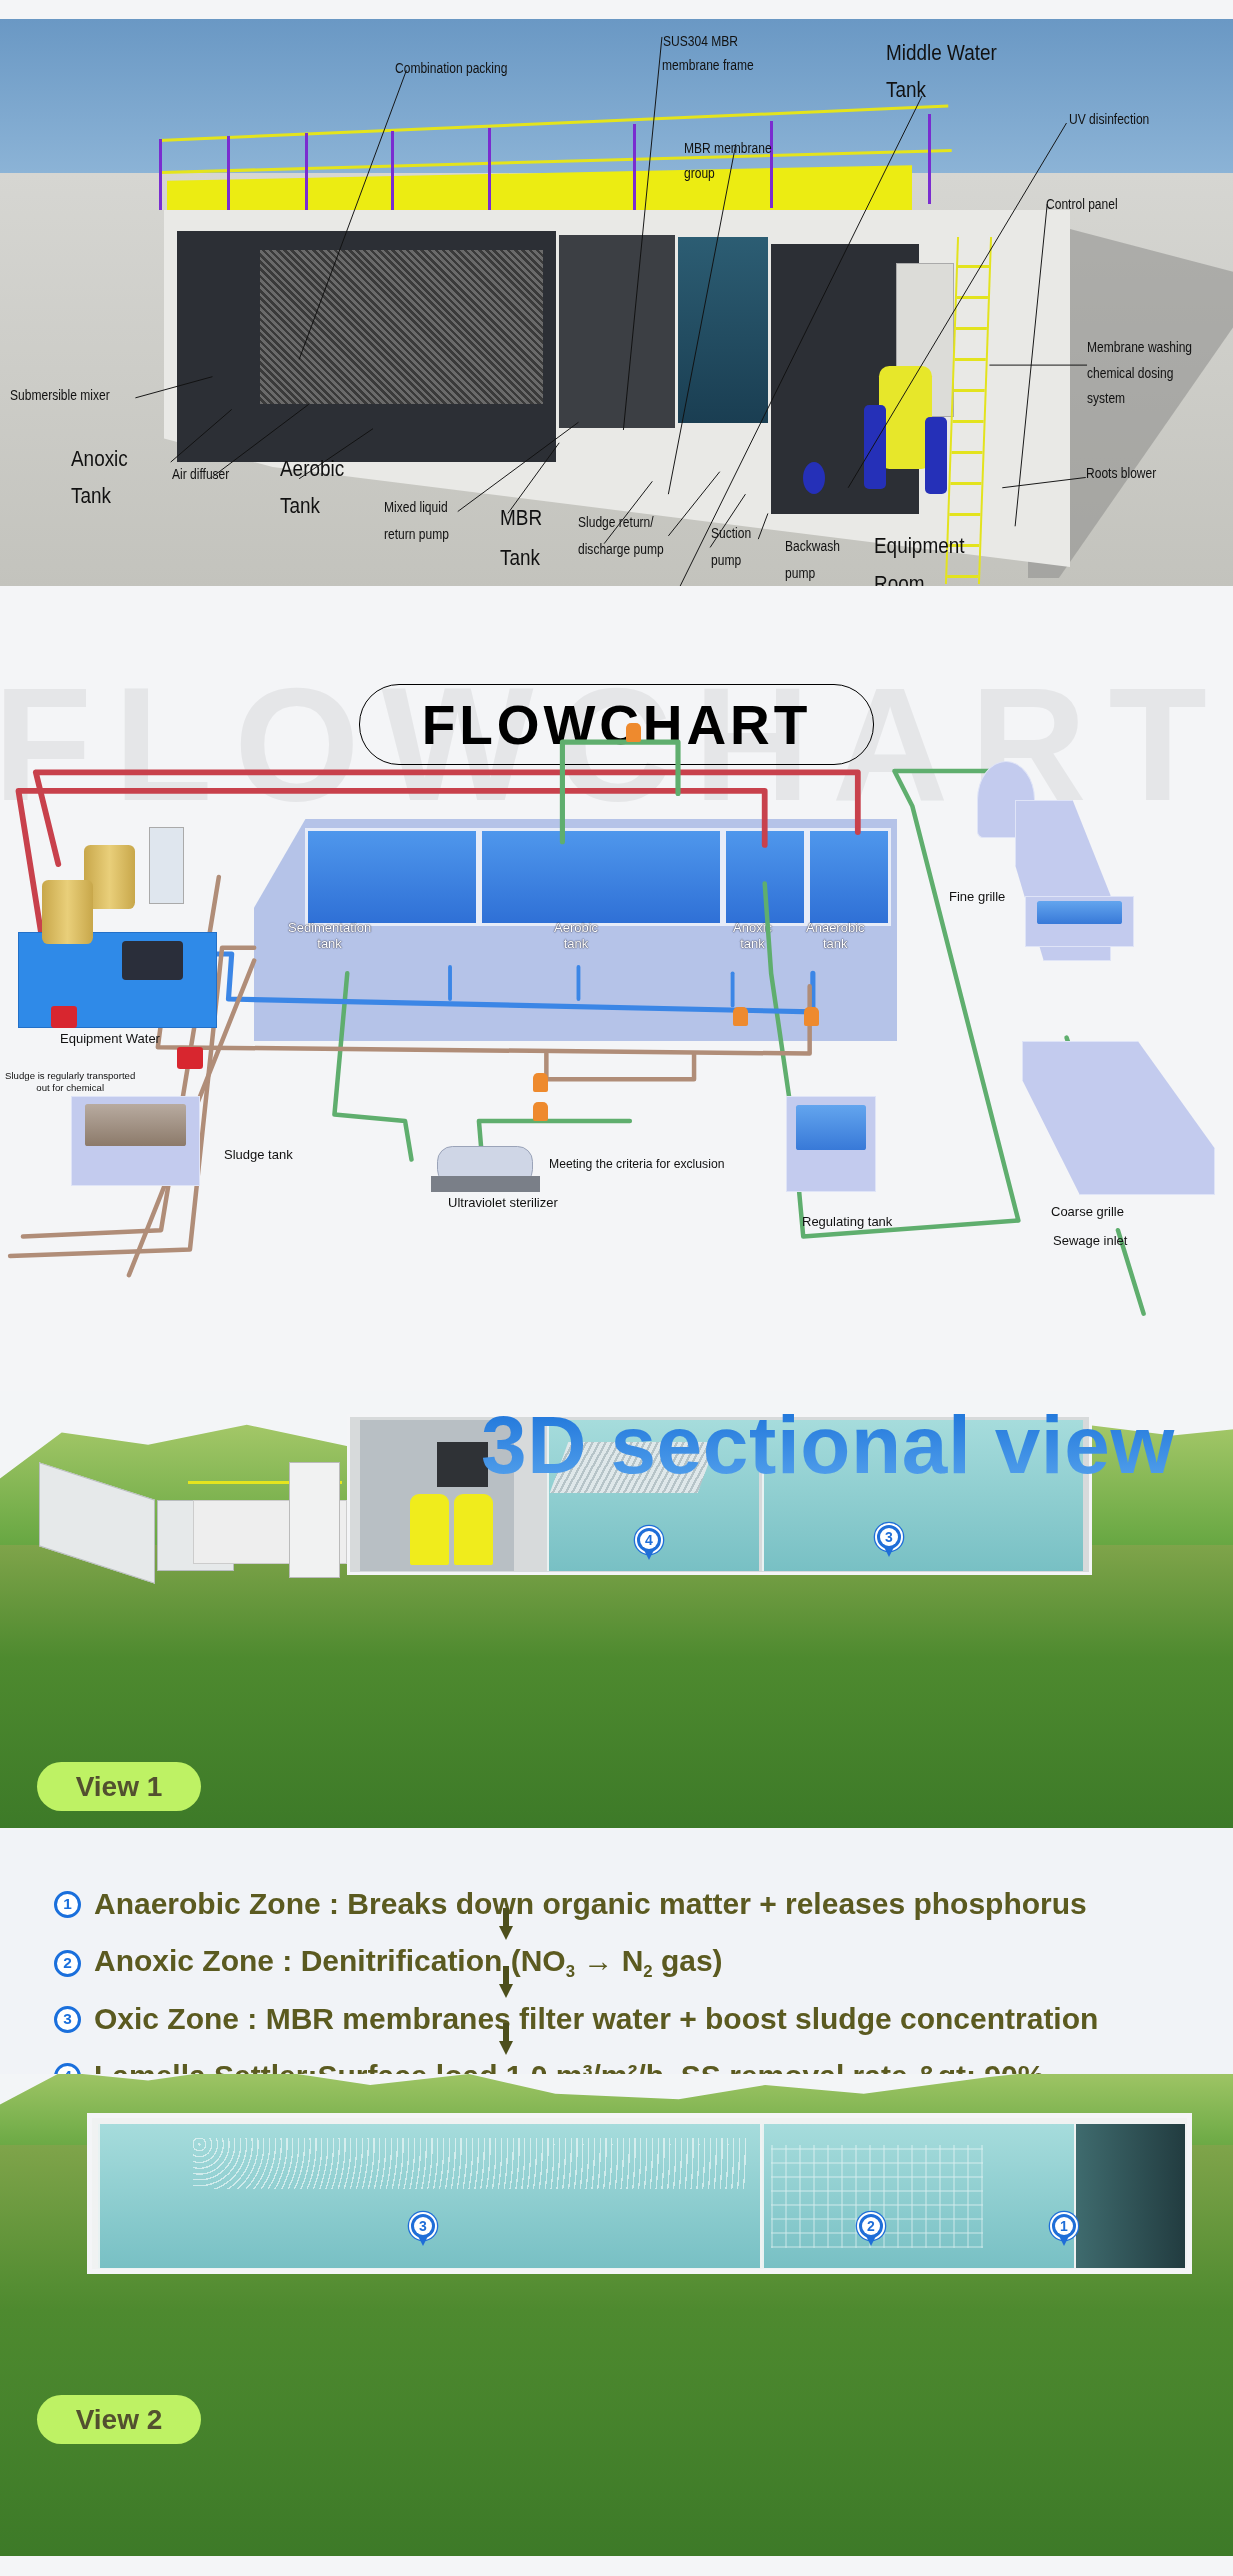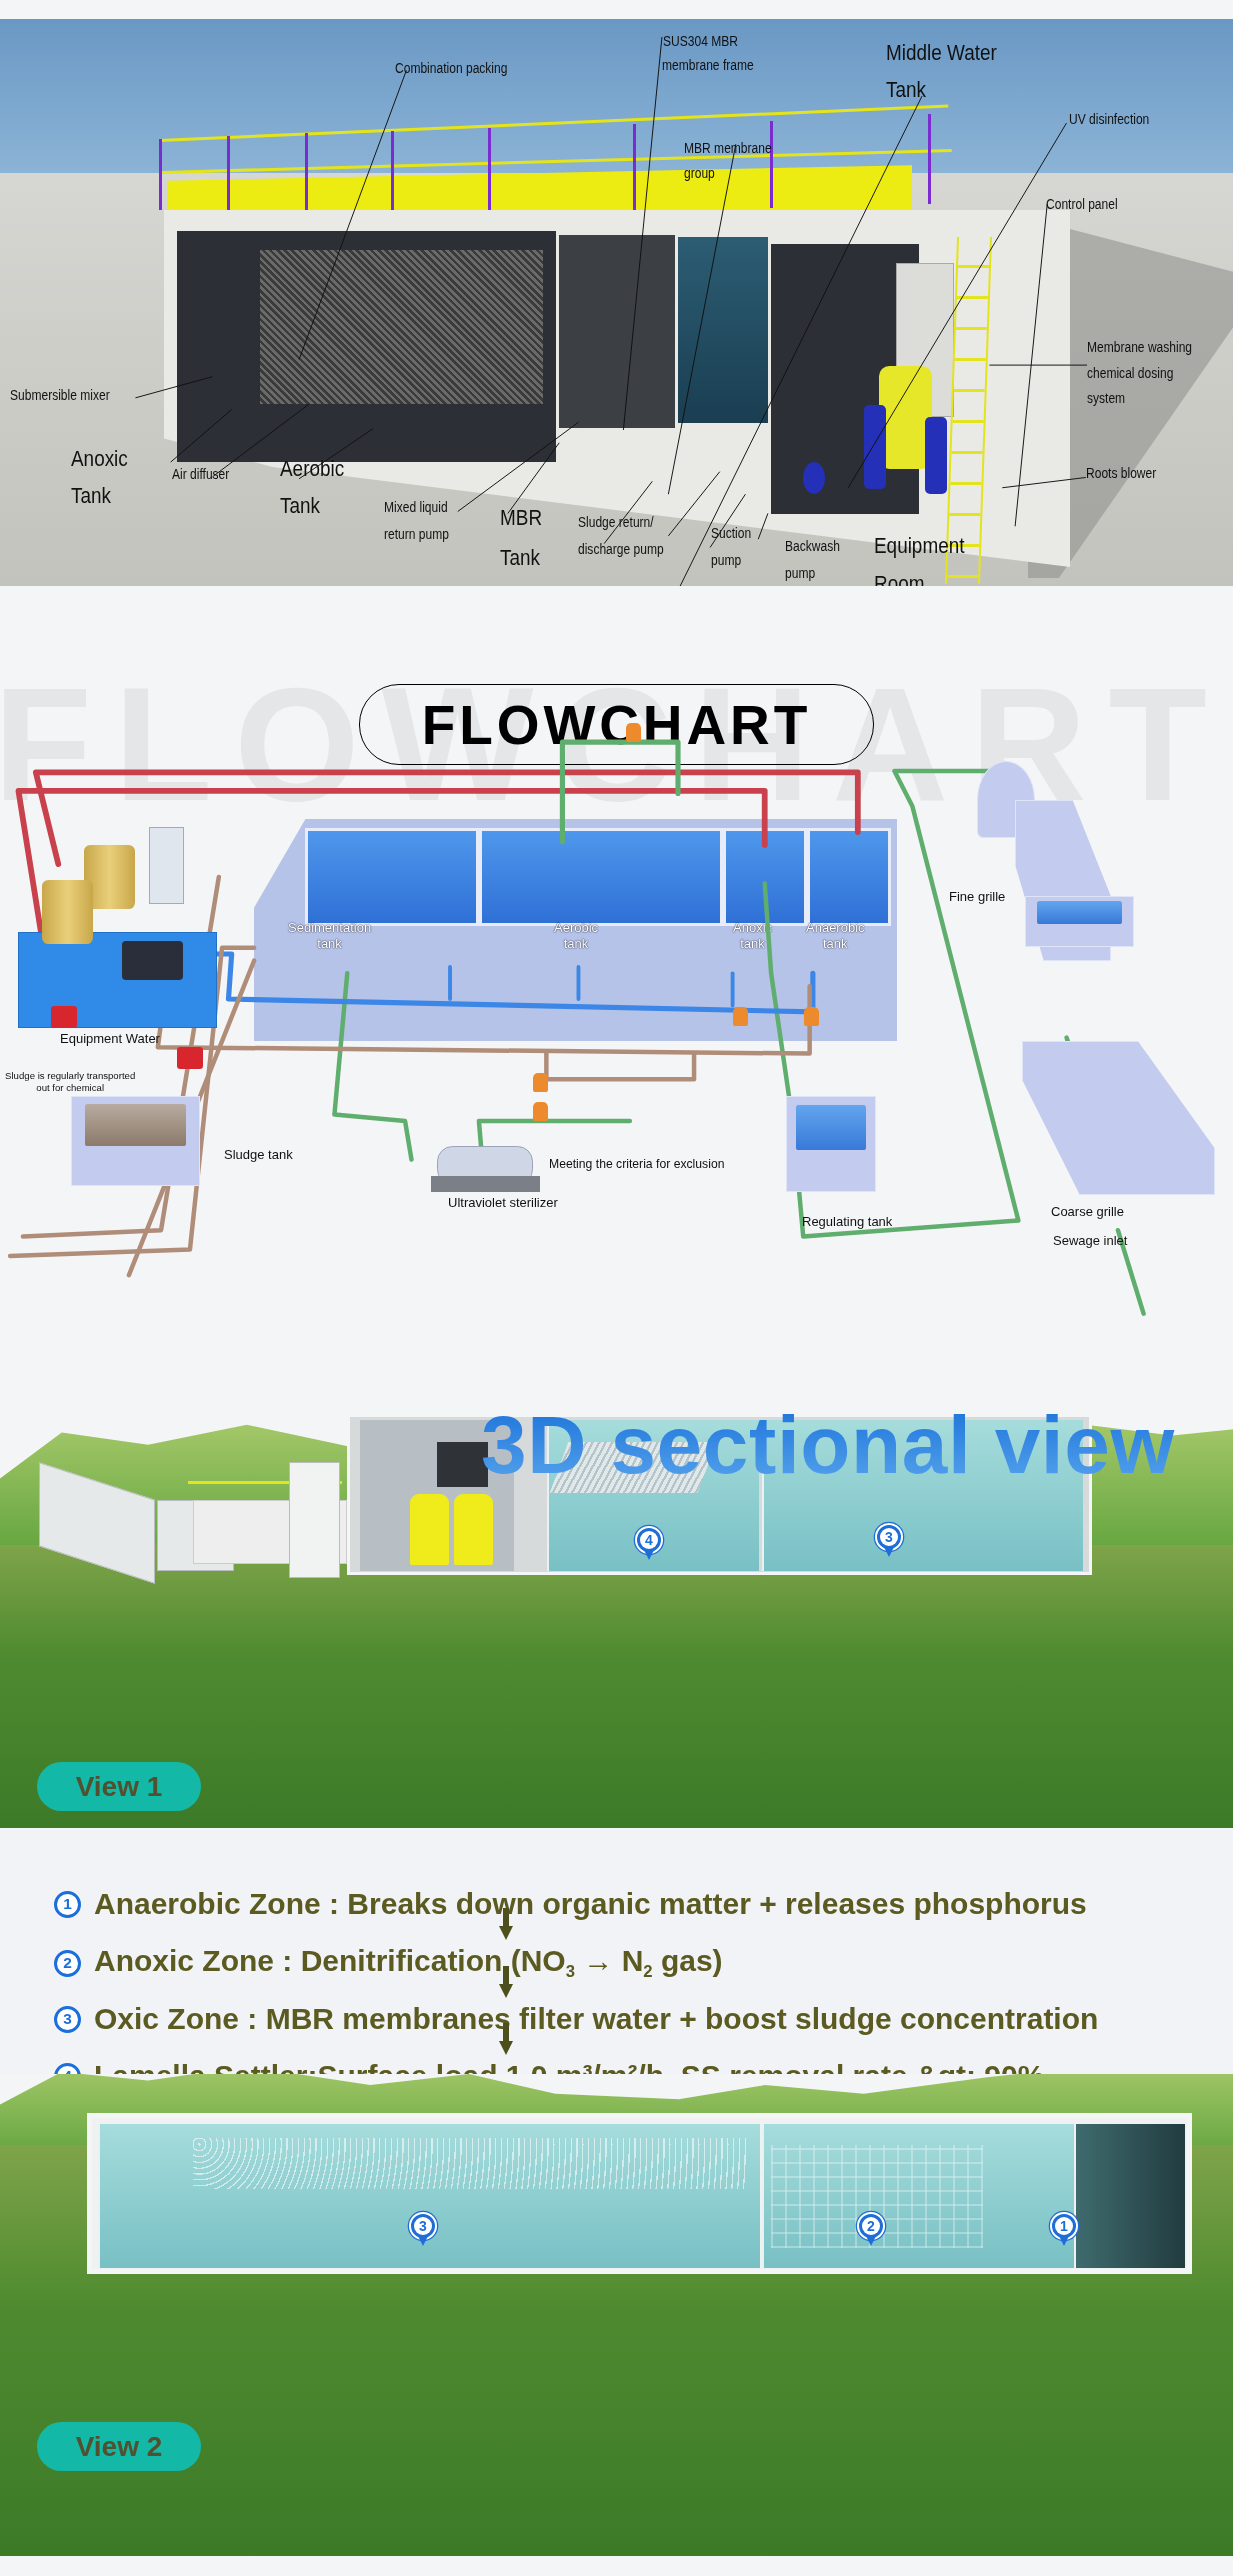--- a/index.html
+++ b/index.html
@@ -58,21 +58,21 @@
 .sect-title{position:absolute;left:481px;top:1398px;font-family:"Liberation Sans",sans-serif;font-weight:bold;font-size:82px;
   background:linear-gradient(180deg,#1870d8,#5aa6ee);-webkit-background-clip:text;background-clip:text;color:transparent;white-space:nowrap;letter-spacing:0.6px}
 .unit{position:absolute;border:3.9px solid #f4f5f7;background:#ddd}
 .cell-aq{position:absolute;background:linear-gradient(180deg,#a6dcdc,#78c0c4);border-left:2.6px solid #e8f2f2}
 .cell-dark{position:absolute;background:#3a4448}
 .pin{position:absolute;width:28px;height:36px}
 .pin .b{position:absolute;left:0;top:0;width:28px;height:28px;border-radius:50%;background:#1f6ed8;border:2.6px solid #fff;box-shadow:0 0 0 1.3px #1f6ed8;
   display:flex;align-items:center;justify-content:center;color:#1f6ed8;font-weight:bold;font-size:14px}
 .pin .b span{display:flex;width:18px;height:18px;border-radius:50%;background:#fff;align-items:center;justify-content:center}
 .pin:after{content:"";position:absolute;left:9px;top:24.4px;border-left:5.1px solid transparent;border-right:5.1px solid transparent;border-top:10.3px solid #1f6ed8}
-.view-pill{position:absolute;width:164px;height:49px;border-radius:24.4px;background:#14b8a6;display:flex;align-items:center;justify-content:center;
+.view-pill{position:absolute;width:164px;height:49px;border-radius:24.4px;background:#bef264;display:flex;align-items:center;justify-content:center;
   font-weight:bold;font-size:28px;color:#52502f}
 .yellow-cyl{position:absolute;width:39px;height:71px;background:#f0ec1c;border-radius:9px 9px 2.6px 2.6px}
 .press{position:absolute;background:#e6e9ea;border:1.9px solid #b9bdbf}
 
 .s4{position:absolute;left:0;top:1830px;width:1234px;height:244px;background:#f1f3f7}
 .leg-row{position:absolute;left:54px;display:flex;align-items:center;gap:13px;white-space:nowrap}
 .num-circle{width:27px;height:27px;border-radius:50%;border:3.9px solid #1a6fdc;color:#1a6fdc;display:flex;align-items:center;justify-content:center;
   font-weight:bold;font-size:15.4px;background:#fff}
 .leg-text{font-size:30px;font-weight:bold;color:#5b5a20;letter-spacing:0px}
 .leg-text sub{font-size:16.7px;vertical-align:-6.4px}
@@ -363,17 +363,17 @@
         <div class="b">
           <span>2</span>
         </div>
       </div>
     <div class="pin" style="left:1050px;top:138px">
         <div class="b">
           <span>1</span>
         </div>
       </div>
 
-    <div class="view-pill" style="left:37px;top:348px">View 2</div>
+    <div class="view-pill" style="left:37px;top:321px">View 2</div>
   </section>
 
 </div>
 
 
 </body></html>

